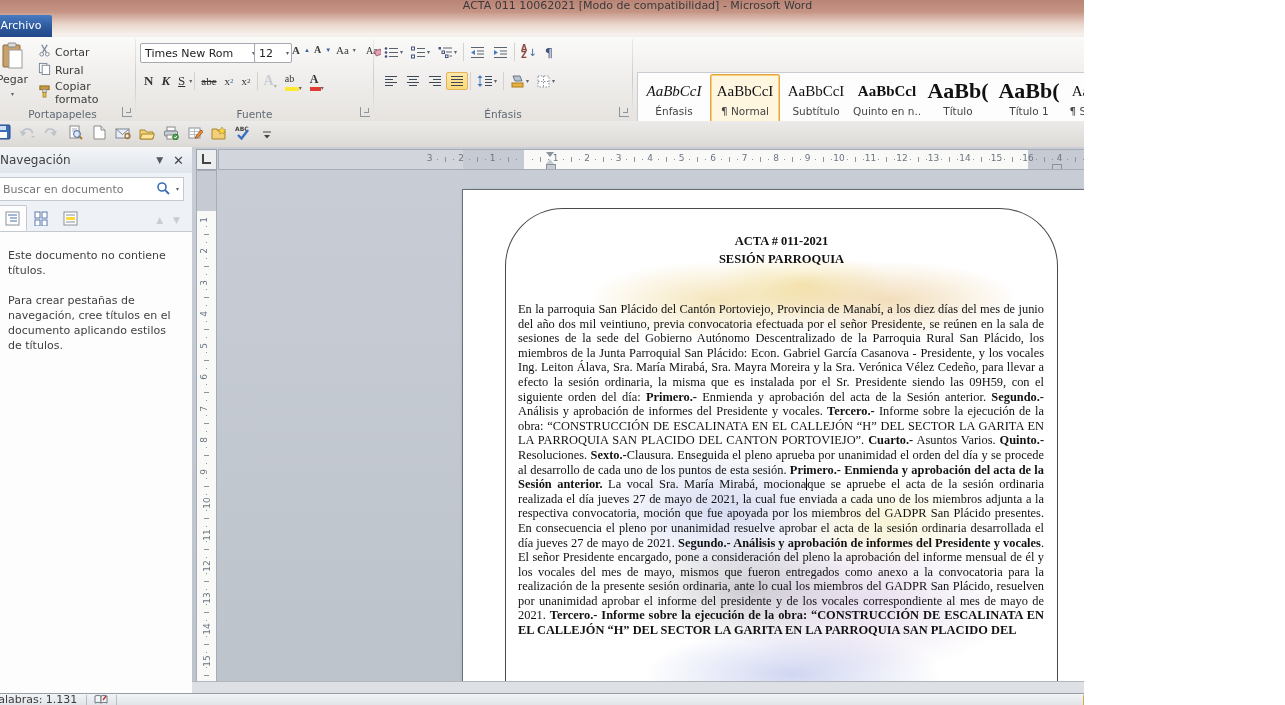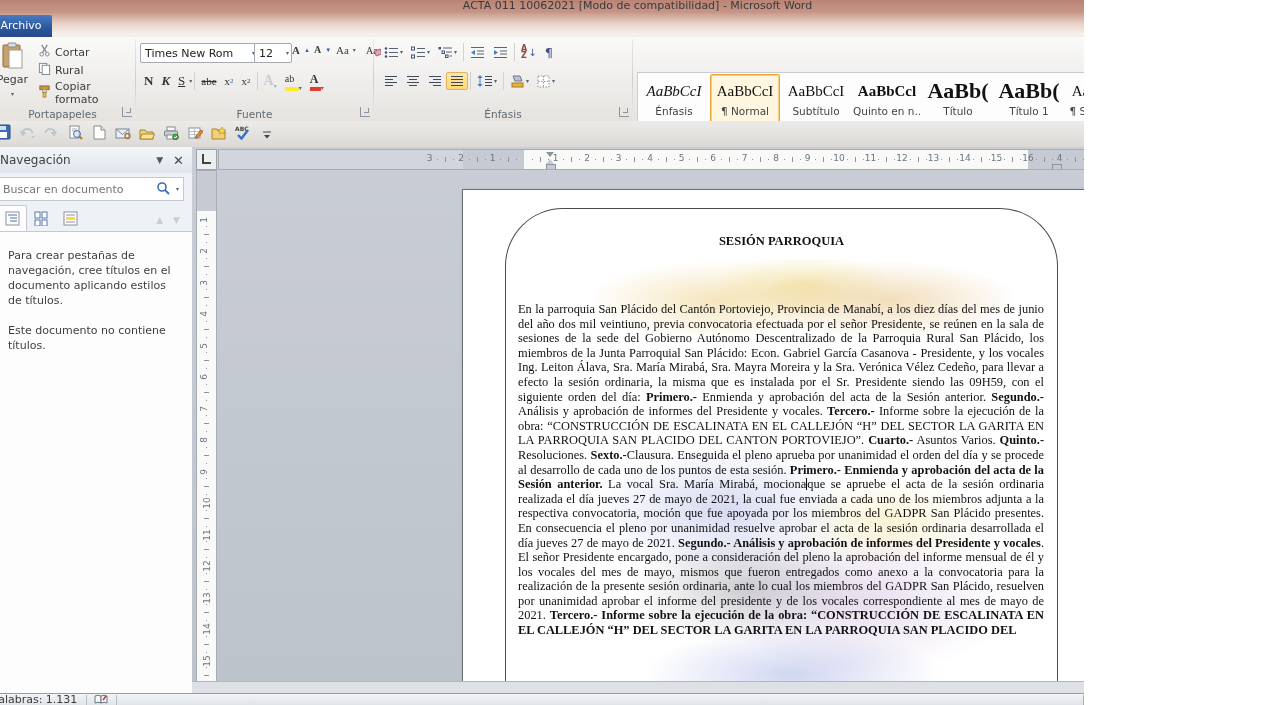--- a/index.html
+++ b/index.html
@@ -563,22 +563,22 @@
                 <line x1="3" y1="4" x2="12" y2="4" stroke="#8a929c"></line>
                 <line x1="3" y1="11" x2="12" y2="11" stroke="#8a929c"></line>
               </svg>
             </div>
         <div id="navarrows">
           <span class="disabled">▲</span>
           <span class="disabled">▼</span>
         </div>
       </div>
       <div id="navbody">
+        <p>Este documento no contiene títulos.</p>
         <p>Para crear pestañas de navegación, cree títulos en el documento aplicando estilos de títulos.</p>
-        <p>Este documento no contiene títulos.</p>
       </div>
     </div>
 
     <div id="docarea" class="abs">
       <div id="hruler">
             <div class="hmargin" style="left: 244px; width: 61px;"></div>
             <div class="hwhite" style="left: 305px; width: 504px;"></div>
             <div class="hmargin" style="left: 809px; width: 70px;"></div>
             <div class="rnum" style="left: 210.5px;">3</div>
             <div class="rnum" style="left: 242px;">2</div>
@@ -733,20 +733,21 @@
             <div class="vtick" style="top: 480.625px;"></div>
             <div class="vtick" style="top: 496.375px;"></div>
             <div class="vtick half" style="top: 504.25px;"></div>
           </div>
 
       <div id="page">
         <div id="wm1"></div>
         <div id="wm2"></div>
         <div id="decoborder"></div>
         <div id="doctitle">
+          <div>ACTA # 011-2021</div>
           <div>SESIÓN PARROQUIA</div>
         </div>
         <div id="docbody"><span>En la parroquia San Plácido del Cantón Portoviejo, Provincia de Manabí, a los diez días del mes de junio del año dos mil veintiuno, previa convocatoria efectuada por el señor Presidente, se reúnen en la sala de sesiones de la sede del Gobierno Autónomo Descentralizado de la Parroquia Rural San Plácido, los miembros de la Junta Parroquial San Plácido: Econ. Gabriel García Casanova - Presidente, y los vocales Ing. Leiton Álava, Sra. María Mirabá, Sra. Mayra Moreira y la Sra. Verónica Vélez Cedeño, para llevar a efecto la sesión ordinaria, la misma que es instalada por el Sr. Presidente siendo las 09H59, con el siguiente orden del día: </span><b>Primero.-</b><span> Enmienda y aprobación del acta de la Sesión anterior. </span><b>Segundo.-</b><span> Análisis y aprobación de informes del Presidente y vocales. </span><b>Tercero.-</b><span> Informe sobre la ejecución de la obra: “CONSTRUCCIÓN DE ESCALINATA EN EL CALLEJÓN “H” DEL SECTOR LA GARITA EN LA PARROQUIA SAN PLACIDO DEL CANTON PORTOVIEJO”. </span><b>Cuarto.-</b><span> Asuntos Varios. </span><b>Quinto.-</b><span>Resoluciones. </span><b>Sexto.-</b><span>Clausura. Enseguida el pleno aprueba por unanimidad el orden del día y se procede al desarrollo de cada uno de los puntos de esta sesión. </span><b>Primero.- Enmienda y aprobación del acta de la Sesión anterior.</b><span> La vocal Sra. María Mirabá, mociona</span><span class="caret"></span><span>que se apruebe el acta de la sesión ordinaria realizada el día jueves 27 de mayo de 2021, la cual fue enviada a cada uno de los miembros adjunta a la respectiva convocatoria, moción que fue apoyada por los miembros del GADPR San Plácido presentes. En consecuencia el pleno por unanimidad resuelve aprobar el acta de la sesión ordinaria desarrollada el día jueves 27 de mayo de 2021. </span><b>Segundo.- Análisis y aprobación de informes del Presidente y vocales</b><span>. El señor Presidente encargado, pone a consideración del pleno la aprobación del informe mensual de él y los vocales del mes de mayo, mismos que fueron entregados como anexo a la convocatoria para la realización de la presente sesión ordinaria, ante lo cual los miembros del GADPR San Plácido, resuelven por unanimidad aprobar el informe del presidente y de los vocales correspondiente al mes de mayo de 2021. </span><b>Tercero.-  Informe sobre la ejecución de la obra: “CONSTRUCCIÓN DE ESCALINATA EN EL CALLEJÓN “H” DEL SECTOR LA GARITA EN LA PARROQUIA SAN PLACIDO DEL</b></div>
       </div>
 
       <div id="hscroll"></div>
     </div>
   </div>
 
   <div id="statusbar" class="abs">

